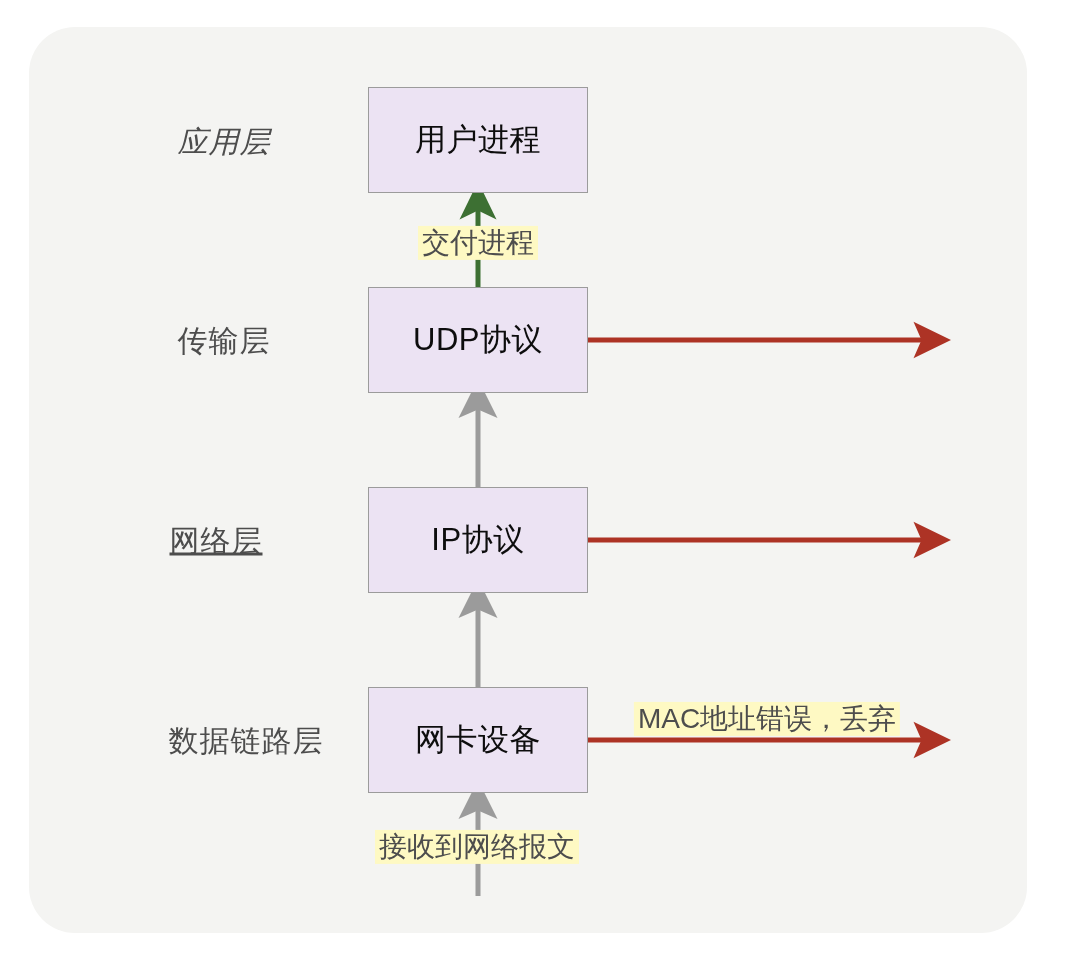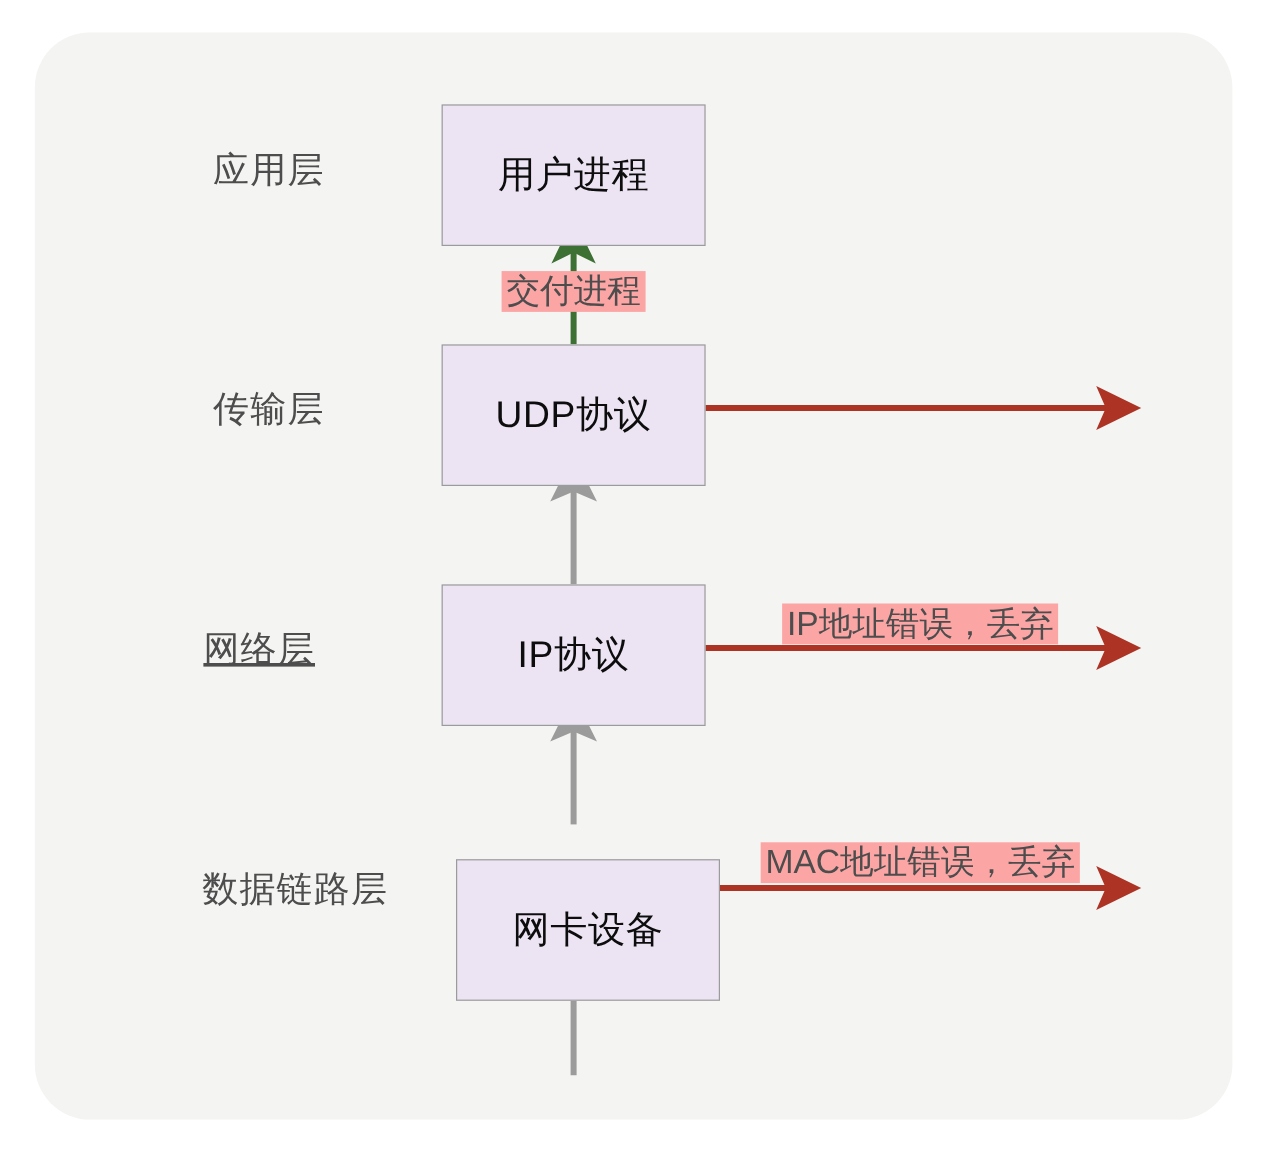--- a/index.html
+++ b/index.html
@@ -33,36 +33,36 @@
     color: #4d4d4d;
     letter-spacing: 1px;
     white-space: nowrap;
     transform: translate(-50%, -50%);
     text-align: center;
   }
   .node {
     position: absolute;
     box-sizing: border-box;
     width: 220px;
-    height: 118px;
+    height: 106px;
     background: #ece3f3;
     border: 1.6px solid #9b9b9b;
     display: flex;
     align-items: center;
     justify-content: center;
     font-size: 31px;
     color: #0d0d0d;
     letter-spacing: 0.5px;
     white-space: nowrap;
   }
   .edge-label {
     position: absolute;
     font-size: 28px;
     color: #4d4d4d;
-    background: #fca5a5;
+    background: #fef9c3;
     padding: 1px 4px;
     white-space: nowrap;
     transform: translate(-50%, -50%);
     line-height: 1.15;
   }
   svg.overlay {
     position: absolute;
     left: 0;
     top: 0;
     width: 1070px;
@@ -110,28 +110,28 @@
       <line x1="587" y1="340" x2="932" y2="340" stroke="#ad3325" stroke-width="5" marker-end="url(#mkRed)"></line>
     </g>
     <g>
       <line x1="587" y1="540" x2="932" y2="540" stroke="#ad3325" stroke-width="5" marker-end="url(#mkRed)"></line>
     </g>
     <g>
       <line x1="587" y1="740" x2="932" y2="740" stroke="#ad3325" stroke-width="5" marker-end="url(#mkRed)"></line>
     </g>
   </svg>
 
-  <div class="layer-label" style="left:224px; top:142px;">应用层</div>
+  <div class="layer-label" style="left:224px; top:142px;font-style:italic;">应用层</div>
   <div class="layer-label" style="left:224px; top:341px;">传输层</div>
   <div class="layer-label" style="left:216px; top:541px;text-decoration:underline;">网络层</div>
   <div class="layer-label" style="left:236px; top:741px;margin-left:10px;">数据链路层</div>
 
   <div class="node" style="left:368px; top:87px;">用户进程</div>
   <div class="node" style="left:368px; top:487px;">IP协议</div>
   <div class="node" style="left:368px; top:287px;">UDP协议</div>
-  <div class="node" style="left:368px; top:716px;margin-left:12px;">网卡设备</div>
+  <div class="node" style="left:368px; top:687px;">网卡设备</div>
 
   <div class="edge-label" style="left:478px; top:243px;">交付进程</div>
+  <div class="edge-label" style="left:477px; top:847px;">接收到网络报文</div>
 
-  <div class="edge-label" style="left:767px; top:520px;">IP地址错误，丢弃</div>
   <div class="edge-label" style="left:767px; top:719px;">MAC地址错误，丢弃</div>
 
 </div>
 
 </body></html>

